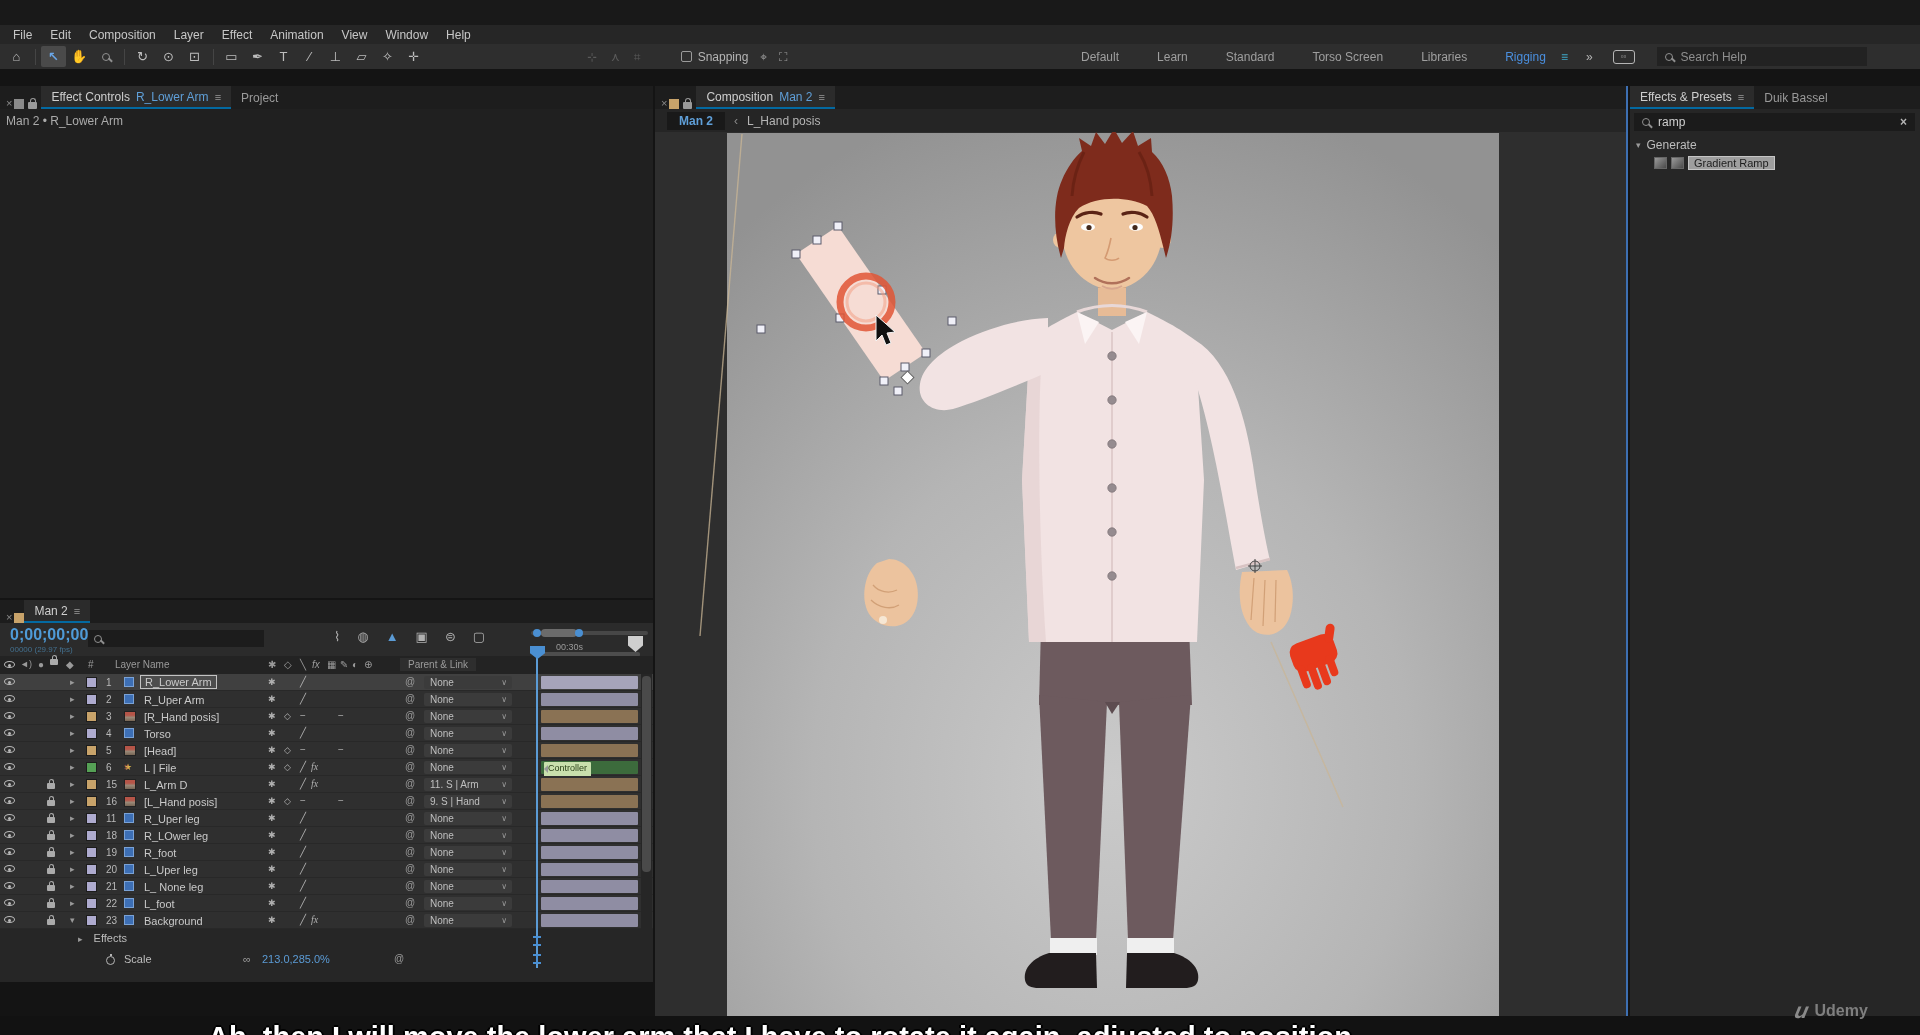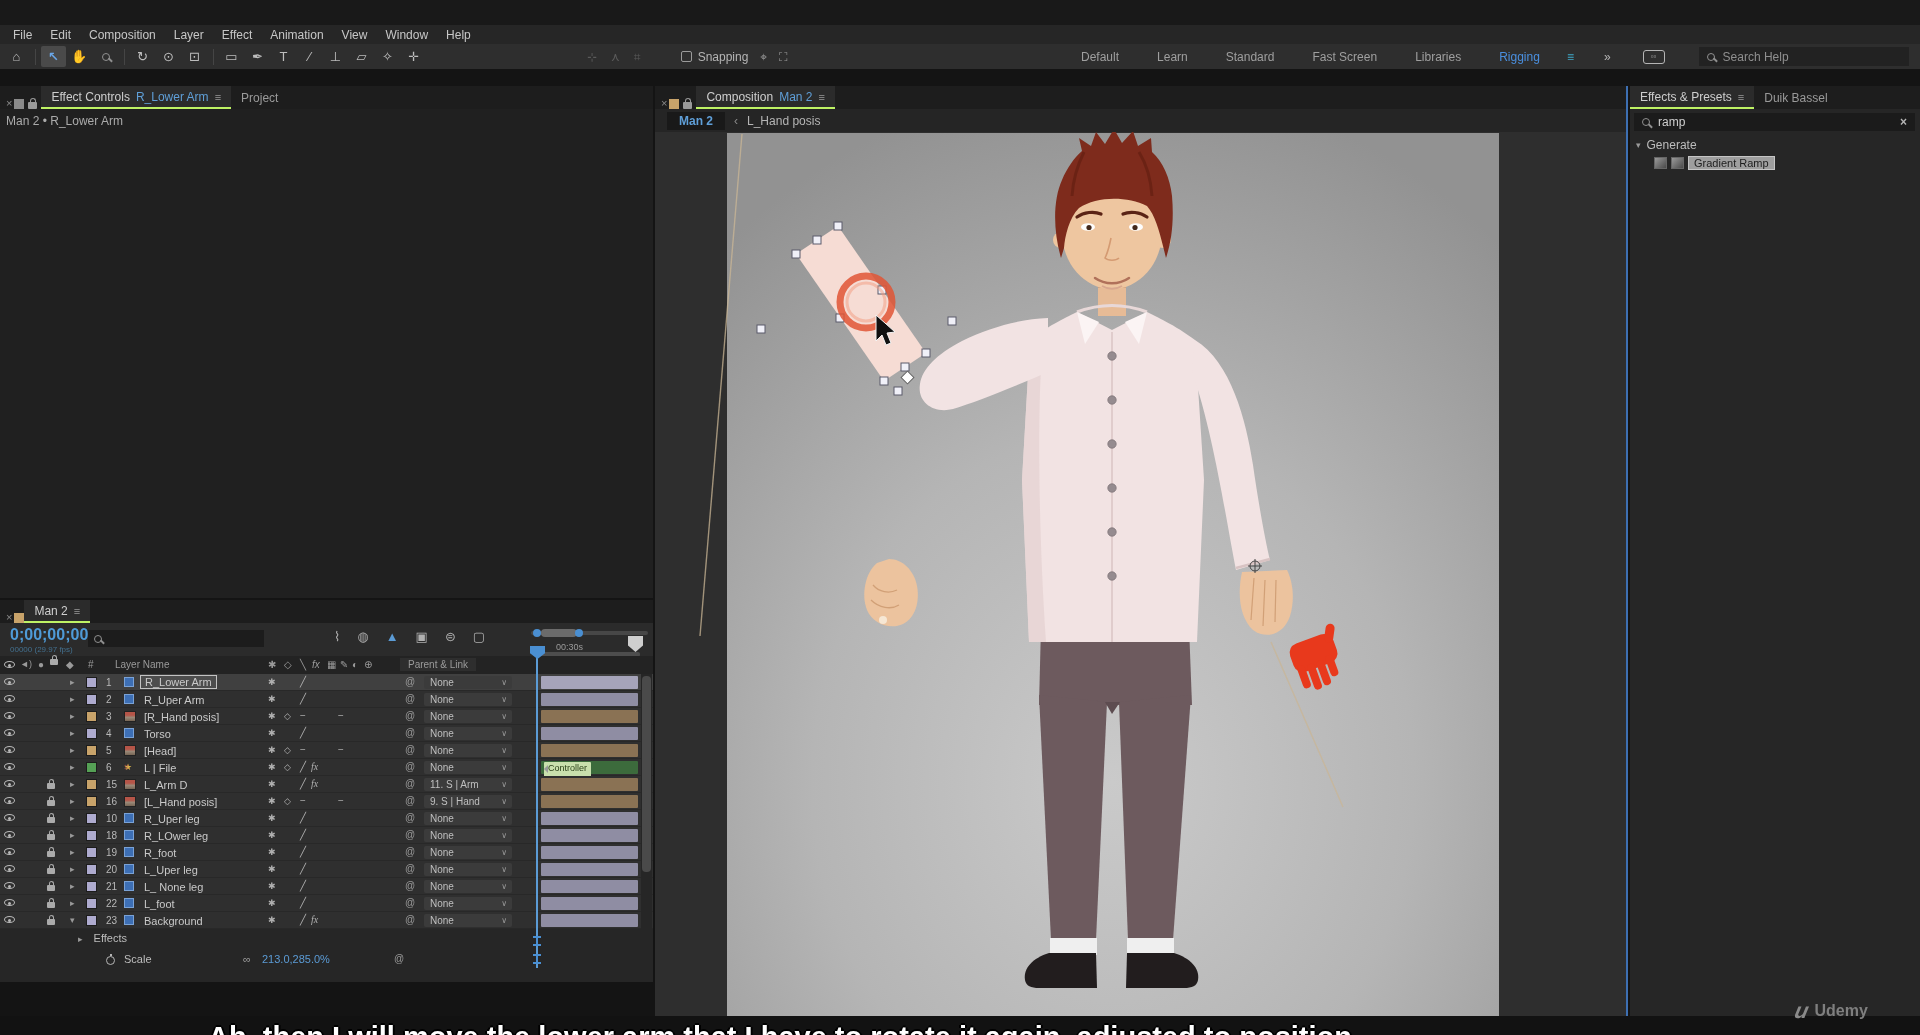--- a/index.html
+++ b/index.html
@@ -17,41 +17,41 @@
   .tools { display:flex; align-items:center; height:25px; padding-left:4px; }
   .tool { width:25px; height:21px; display:flex; align-items:center; justify-content:center;
           color:#bdbdbd; font-size:13px; margin-right:1px; border-radius:2px; }
   .tool.active { background:#4a4a4a; }
   .tool.active .tglyph { color:#6aa7e8; font-weight:bold; }
   .tdivider { width:1px; height:16px; background:#454545; margin:0 5px; }
   .dim-icons { display:flex; gap:14px; margin-left:160px; color:#5a5a5a; font-size:12px; }
   .snapping { display:flex; align-items:center; gap:6px; margin-left:40px; color:#b5b5b5; font-size:12px; }
   .chk { width:11px; height:11px; border:1px solid #9a9a9a; border-radius:2px; background:transparent; }
   .snap-extra { color:#9a9a9a; font-size:12px; margin-left:12px; }
-  .workspaces { position:absolute; left:1062px; top:44px; height:25px; display:flex; align-items:center; gap:16px; }
+  .workspaces { position:absolute; left:1062px; top:44px; height:25px; display:flex; align-items:center; gap:4px; }
   .ws { color:#9f9f9f; font-size:12px; padding:0 19px; cursor:default; white-space:nowrap; }
   .ws.active { color:var(--workspace-active); }
   .ws-menu { color:#3fa9c9; font-size:12px; margin-left:-8px; }
   .ws-more { color:#b5b5b5; font-size:12px; margin-left:14px; }
   .cc-icon { width:22px; height:14px; border:1.5px solid #b5b5b5; border-radius:3px; margin-left:16px;
              display:flex; align-items:center; justify-content:center; color:#b5b5b5; font-size:8px; }
   .help-search { display:flex; align-items:center; gap:8px; margin-left:18px; width:210px; height:19px;
                  background:#222222; padding-left:8px; }
   .help-search span { color:#8f8f8f; font-size:12px; }
   .mag { width:8px; height:8px; border:1.5px solid #8f8f8f; border-radius:50%; position:relative; flex:0 0 auto; }
   .mag::after { content:""; position:absolute; width:5px; height:1.5px; background:#8f8f8f;
                 transform:rotate(45deg); right:-4px; bottom:-1px; }
 
   
   .panel { position:absolute; background:#232323; }
   .ptabs { position:absolute; left:0; top:0; right:0; height:23px; background:#1d1d1d;
            display:flex; align-items:flex-end; }
   .ptab { height:23px; display:flex; align-items:center; gap:6px; padding:0 10px; font-size:12px;
           color:#9a9a9a; background:transparent; white-space:nowrap; }
-  .ptab.active { background:#2b2b2b; color:#cfcfcf; border-bottom:2px solid #bef264; }
+  .ptab.active { background:#2b2b2b; color:#cfcfcf; border-bottom:2px solid #0369a1; }
   .ptab .blue { color:#5f9fd8; }
   .ptab .ham { color:#9a9a9a; font-size:11px; }
   .pclose { color:#8a8a8a; font-size:11px; margin:0 2px 0 6px; }
   .sw-sq { width:10px; height:10px; background:#8a8a8a; display:inline-block; }
   .sw-sq.tan { background:#c8a36a; }
   .lockico { position:relative; width:9px; height:7px; background:#9a9a9a; border-radius:1px;
              display:inline-block; margin-top:4px; }
   .lockico::before { content:""; position:absolute; left:1.5px; top:-4px; width:4px; height:4px;
              border:1.2px solid #9a9a9a; border-bottom:none; border-radius:3px 3px 0 0; }
 
@@ -251,21 +251,21 @@
     </div>
     <span class="snap-extra">⌖</span>
     <span class="snap-extra">⛶</span>
   </div>
 
   <div class="workspaces">
     <span id="ws-list" style="display:flex">
         <span class="ws">Default</span>
         <span class="ws">Learn</span>
         <span class="ws">Standard</span>
-        <span class="ws">Fast Screen</span>
+        <span class="ws">Torso Screen</span>
         <span class="ws">Libraries</span>
         <span class="ws active">Rigging</span>
       </span>
     <span class="ws-menu">≡</span>
     <span class="ws-more">»</span>
     <span class="cc-icon">▫▫</span>
     <span class="help-search">
       <span class="mag"></span>
       <span>Search Help</span>
     </span>
@@ -650,21 +650,21 @@
             <span>9. S | Hand</span>
             <span class="chev">∨</span>
           </div>
           <div class="c-bar bar-tan"></div>
         </div>
         <div class="tl-row">
           <span class="eyei c-eye"></span>
           <span class="locki c-lock"></span>
           <span class="c-arw">▸</span>
           <span class="c-swatch" style="background: var(--swatch-lavender);"></span>
-          <span class="c-num">10</span>
+          <span class="c-num">11</span>
           <span class="c-ticon t-solid"></span>
           <span class="c-name">R_Uper leg</span>
           <span class="c-fan">✱</span>
           <span class="c-q">╱</span>
           <span class="c-pick">@</span>
           <div class="pdrop">
             <span>None</span>
             <span class="chev">∨</span>
           </div>
           <div class="c-bar bar-lavender"></div>

